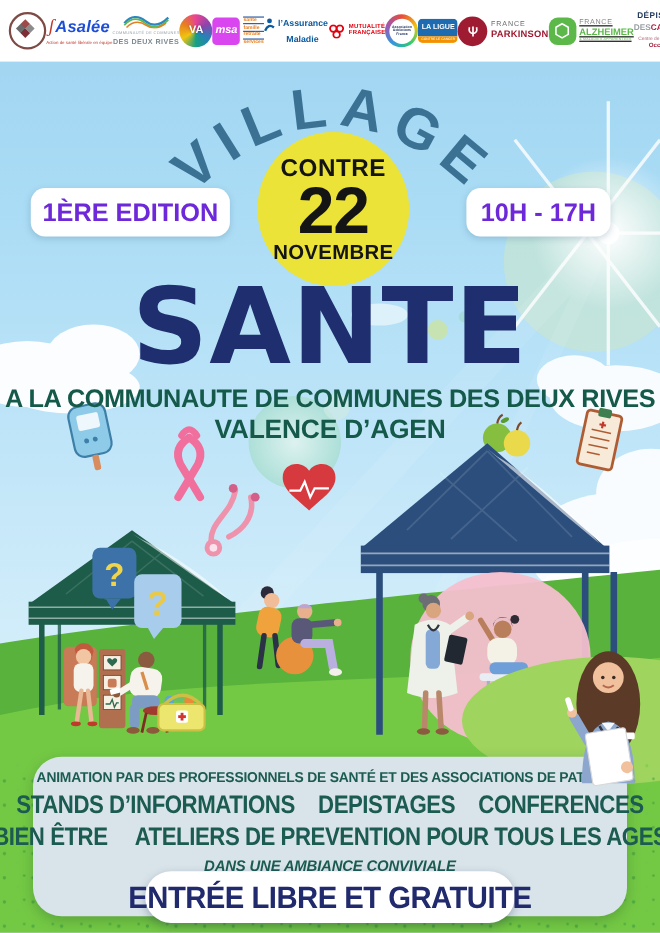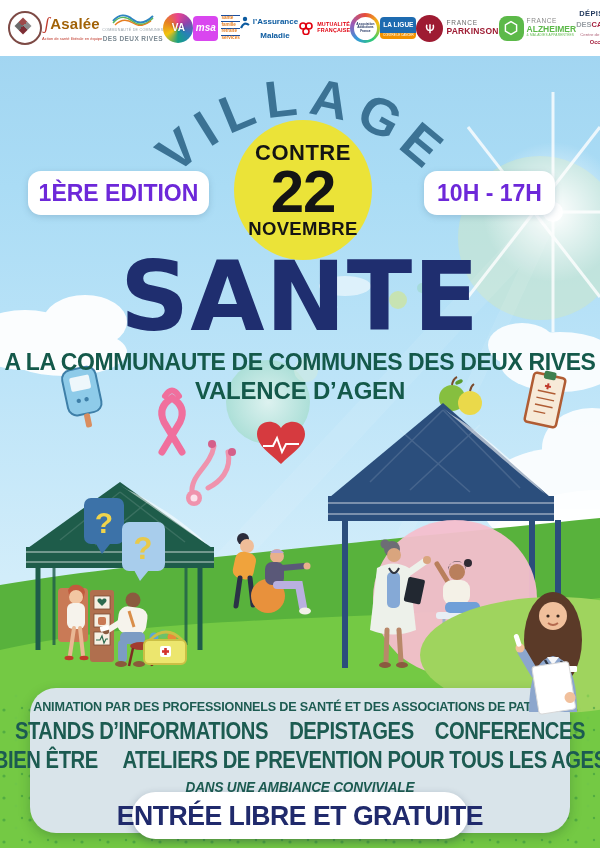--- a/index.html
+++ b/index.html
@@ -11,21 +11,21 @@
   
   .logo-bar{position:absolute;top:0;left:0;right:0;height:56px;background:#fff;z-index:9;
     display:flex;align-items:center;justify-content:space-between;padding:4px 8px;box-sizing:border-box;}
   .logo{display:flex;align-items:center;gap:3px;flex:0 0 auto;line-height:1.05;}
   .stamp{width:30px;height:30px;border:2px solid #7d4a45;border-radius:50%;position:relative;}
   .stamp-core{position:absolute;left:7px;top:7px;width:12px;height:12px;transform:rotate(45deg);
     background:conic-gradient(#8c8c8c 0 25%,#7d2d35 0 50%,#6b6b6b 0 75%,#9c4a4a 0 100%);}
   .asalee-col{display:flex;flex-direction:column;align-items:center;}
   .asalee-row{display:flex;align-items:baseline;gap:1px;}
   .asalee-s{color:#c0392b;font-family:"Liberation Serif",serif;font-style:italic;font-size:17px;}
-  .asalee-name{color:#a16207;font-weight:bold;font-size:15px;letter-spacing:.2px;}
+  .asalee-name{color:#1d4ed8;font-weight:bold;font-size:15px;letter-spacing:.2px;font-style:italic;}
   .asalee-tag{color:#c0392b;font-size:4px;margin-top:1px;}
   .rives-col{display:flex;flex-direction:column;align-items:center;}
   .rives-t1{font-size:3.6px;color:#9aa4ab;letter-spacing:.3px;}
   .rives-t2{font-size:6.5px;font-weight:bold;color:#7c8a93;letter-spacing:.4px;}
   .va-badge{width:30px;height:30px;border-radius:50%;display:flex;align-items:center;justify-content:center;
     background:conic-gradient(#e84393,#8e44ad,#2980b9,#16a085,#f1c40f,#e67e22,#e84393);}
   .va-badge span{color:#fff;font-weight:bold;font-size:10px;text-shadow:0 0 2px rgba(0,0,0,.4);}
   .msa-box{width:25px;height:25px;background:#d946ef;border-radius:4px;display:flex;align-items:center;justify-content:center;}
   .msa-box span{color:#fff;font-weight:bold;font-style:italic;font-size:10px;}
   .msa-words{display:flex;flex-direction:column;}
@@ -39,21 +39,21 @@
   .addict-inner{width:23px;height:23px;border-radius:50%;background:#fff;display:flex;align-items:center;justify-content:center;
     font-size:3.2px;color:#1c2f5e;text-align:center;font-weight:bold;padding:1px;box-sizing:border-box;}
   .ligue-box{width:36px;display:flex;flex-direction:column;border-radius:4px;overflow:hidden;}
   .ligue-top{background:#1e6bb0;color:#fff;font-weight:bold;font-size:6.5px;text-align:center;padding:5px 0 4px;}
   .ligue-bot{background:#f39200;color:#fff;font-size:3px;text-align:center;padding:1.5px 0;}
   .park-circle{width:27px;height:27px;border-radius:50%;background:#9e1b32;display:flex;align-items:center;justify-content:center;}
   .park-col{display:flex;flex-direction:column;}
   .park-t1{font-size:6.5px;color:#6d6d6d;letter-spacing:.8px;}
   .park-t2{font-size:8.5px;font-weight:bold;color:#9e1b32;letter-spacing:.2px;}
   .alz-badge{width:25px;height:25px;border-radius:8px;background:#5cb949;display:flex;align-items:center;justify-content:center;}
-  .alz-col{display:flex;flex-direction:column;}
+  .alz-col{display:flex;flex-direction:column;text-decoration:underline;}
   .alz-t1{font-size:6.5px;color:#8a8a8a;letter-spacing:.6px;}
   .alz-t2{font-size:8.5px;font-weight:bold;color:#5cb949;}
   .alz-t3{font-size:3.2px;color:#5cb949;letter-spacing:.2px;}
   .dep-col{display:flex;flex-direction:column;}
   .dep-t1{font-size:7.5px;font-weight:bold;color:#233a5e;letter-spacing:.4px;}
   .dep-row{display:flex;font-size:7.5px;font-weight:bold;}
   .dep-grey{color:#9aa0a6;}
   .dep-red{color:#a41e3c;}
   .dep-t3{font-size:4.4px;color:#b0647a;margin-top:1px;}
   .dep-t4{font-size:5.6px;font-weight:bold;color:#a41e3c;}

